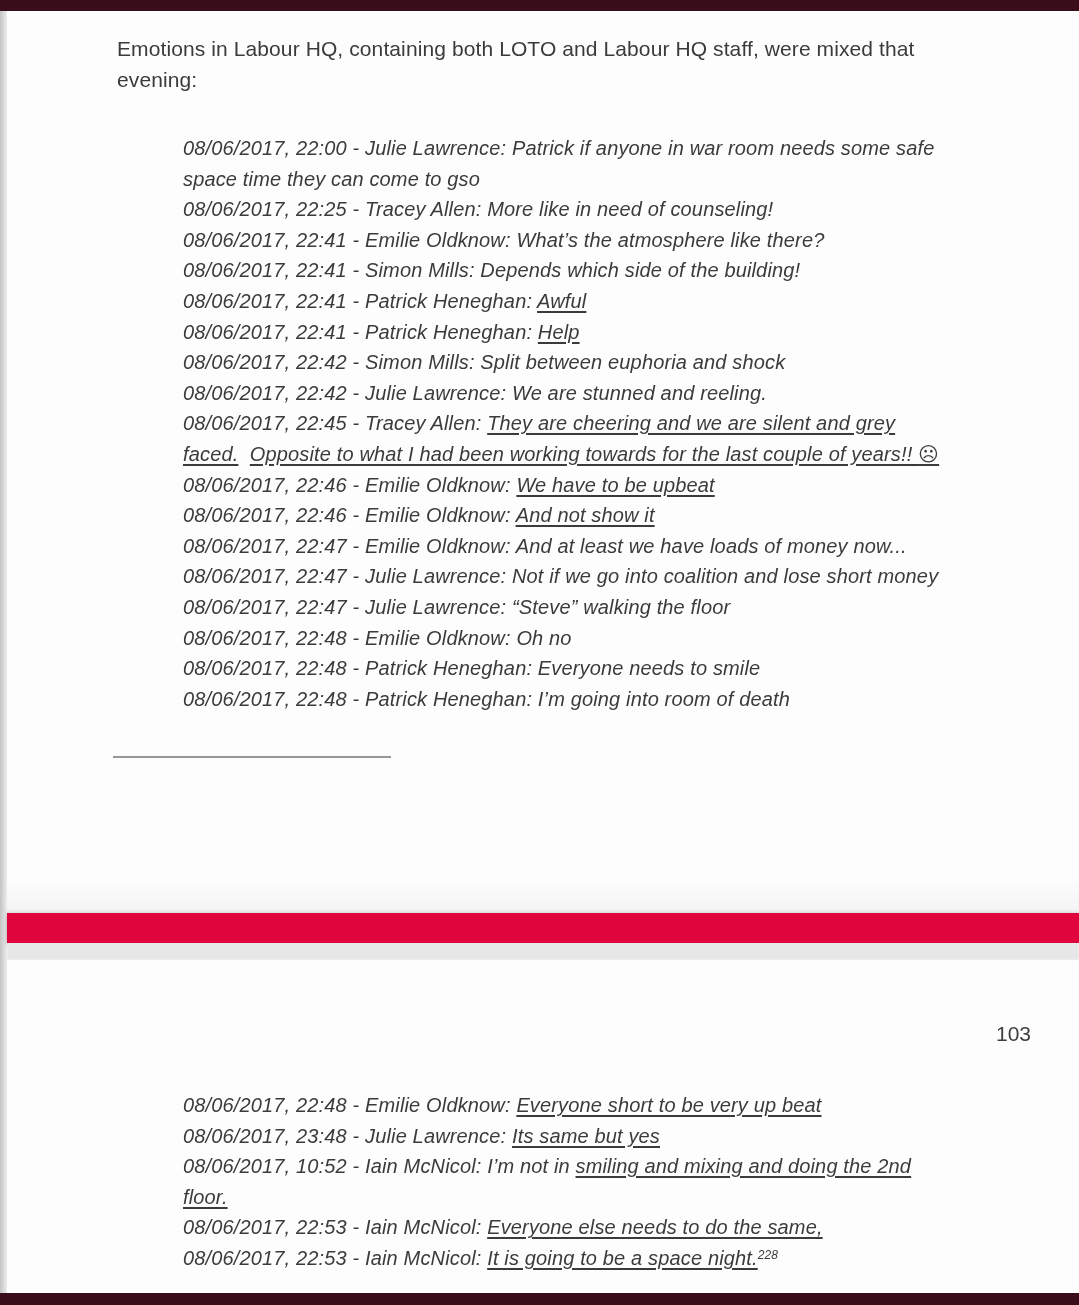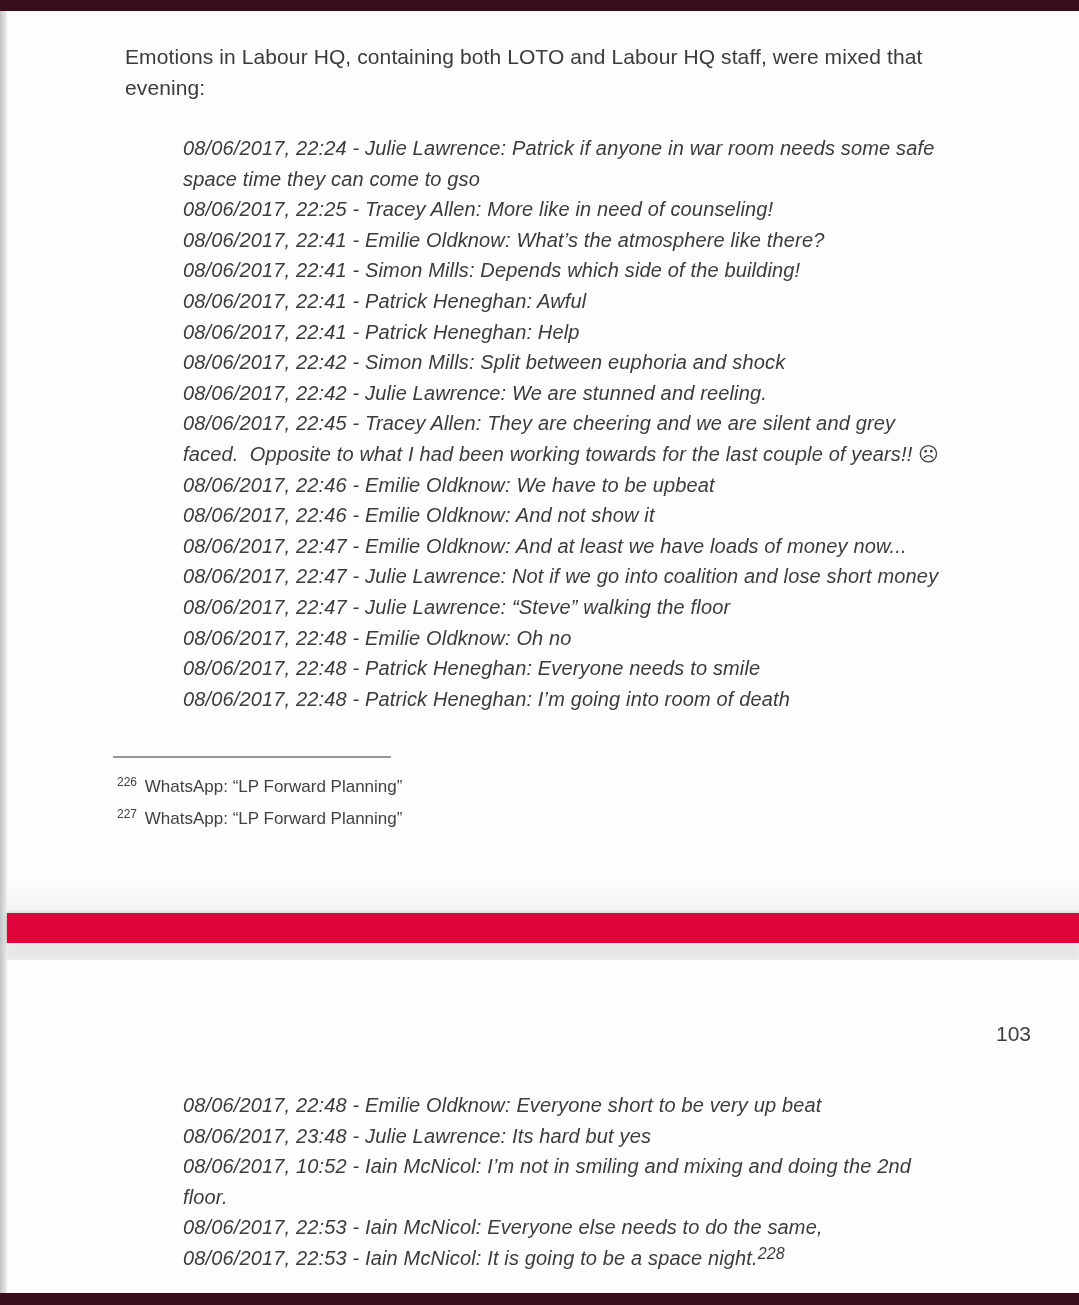--- a/index.html
+++ b/index.html
@@ -10,55 +10,51 @@
   .bezel.bottom{bottom:0;height:12px;}
   .gutter{position:absolute;left:0;top:11px;bottom:12px;width:7px;
           background:linear-gradient(to right,#c3c3c3,#ededed);}
   .page{position:absolute;left:7px;right:0;background:#fdfdfd;}
   .page1{top:11px;height:902px;background:linear-gradient(#fdfdfd 96%,#f4f4f4);}
   .redbar{position:absolute;left:7px;right:0;top:913px;height:30px;
           background:var(--red,#e0063d);box-shadow:0 2px 3px rgba(0,0,0,.28),0 -2px 3px rgba(0,0,0,.08);}
   .gapband{position:absolute;left:7px;right:0;top:943px;height:19px;background:#e7e7e7;
            box-shadow:inset 0 -2px 2px rgba(255,255,255,.9);}
   .page2{top:960px;height:331px;}
-  .intro{position:absolute;left:110px;top:22px;width:920px;margin:8px;
+  .intro{position:absolute;left:110px;top:22px;width:920px;margin:0;
          font-size:21px;line-height:31px;letter-spacing:.1px;white-space:pre-wrap;color:#3b3b3b;}
   .chat{position:absolute;left:176px;width:900px;font-style:italic;font-size:20px;
         line-height:30.6px;letter-spacing:.15px;color:#3b3b3b;white-space:pre-wrap;}
   #chat1{top:122px;}
   #chat2{top:130px;}
-  .u{text-decoration-thickness:2px;text-underline-offset:3px;}
-  sup.ref{font-size:16px;font-style:italic;line-height:0;vertical-align:6px;}
+  .u{text-decoration:underline;text-decoration-thickness:2px;text-underline-offset:3px;}
+  sup.ref{font-size:12px;font-style:italic;line-height:0;vertical-align:6px;}
   .fn-rule{position:absolute;left:106px;top:745px;width:278px;height:2px;background:#979797;}
   .footnotes{position:absolute;left:110px;top:760px;font-size:17px;line-height:32px;color:#414141;}
   .fn sup{font-size:12px;vertical-align:6px;line-height:0;margin-right:3px;}
   .pagenum{position:absolute;right:48px;top:62px;font-size:21px;color:#3e3e3e;}
   .emoji{font-family:"DejaVu Sans",sans-serif;}
 </style>
 </head>
 <body style="--bezel: #3a0d1b; --red: #e0063d;">
 
 <div class="bezel top"></div>
 <div class="gutter"></div>
 
 <div class="page page1">
   <p class="intro">Emotions in Labour HQ, containing both LOTO and Labour HQ staff, were mixed that
 evening:</p>
-  <div class="chat" id="chat1"><div><span>08/06/2017, 22:24 - Julie Lawrence: </span><span>Patrick if anyone in war room needs some safe
+  <div class="chat" id="chat1"><div><span>08/06/2017, 22:00 - Julie Lawrence: </span><span>Patrick if anyone in war room needs some safe
 space time they can come to gso</span></div><div><span>08/06/2017, 22:25 - Tracey Allen: </span><span>More like in need of counseling!</span></div><div><span>08/06/2017, 22:41 - Emilie Oldknow: </span><span>What’s the atmosphere like there?</span></div><div><span>08/06/2017, 22:41 - Simon Mills: </span><span>Depends which side of the building!</span></div><div><span>08/06/2017, 22:41 - Patrick Heneghan: </span><span class="u">Awful</span></div><div><span>08/06/2017, 22:41 - Patrick Heneghan: </span><span class="u">Help</span></div><div><span>08/06/2017, 22:42 - Simon Mills: </span><span>Split between euphoria and shock</span></div><div><span>08/06/2017, 22:42 - Julie Lawrence: </span><span>We are stunned and reeling.</span></div><div><span>08/06/2017, 22:45 - Tracey Allen: </span><span class="u">They are cheering and we are silent and grey
 faced.</span><span>  </span><span class="u">Opposite to what I had been working towards for the last couple of years!! <span class="emoji">☹</span></span></div><div><span>08/06/2017, 22:46 - Emilie Oldknow: </span><span class="u">We have to be upbeat</span></div><div><span>08/06/2017, 22:46 - Emilie Oldknow: </span><span class="u">And not show it</span></div><div><span>08/06/2017, 22:47 - Emilie Oldknow: </span><span>And at least we have loads of money now...</span></div><div><span>08/06/2017, 22:47 - Julie Lawrence: </span><span>Not if we go into coalition and lose short money</span></div><div><span>08/06/2017, 22:47 - Julie Lawrence: </span><span>“Steve” walking the floor</span></div><div><span>08/06/2017, 22:48 - Emilie Oldknow: </span><span>Oh no</span></div><div><span>08/06/2017, 22:48 - Patrick Heneghan: </span><span>Everyone needs to smile</span></div><div><span>08/06/2017, 22:48 - Patrick Heneghan: </span><span>I’m going into room of death</span></div></div>
   <div class="fn-rule"></div>
-  <div class="footnotes" id="fns">
-      <div class="fn"><sup>226</sup><span> WhatsApp: “LP Forward Planning”</span></div>
-      <div class="fn"><sup>227</sup><span> WhatsApp: “LP Forward Planning”</span></div>
-    </div>
 </div>
 
 <div class="redbar"></div>
 <div class="gapband"></div>
 
 <div class="page page2">
   <div class="pagenum">103</div>
-  <div class="chat" id="chat2"><div><span>08/06/2017, 22:48 - Emilie Oldknow: </span><span class="u">Everyone short to be very up beat</span></div><div><span>08/06/2017, 23:48 - Julie Lawrence: </span><span class="u">Its hard but yes</span></div><div><span>08/06/2017, 10:52 - Iain McNicol: </span><span>I’m not in </span><span class="u">smiling and mixing and doing the 2nd
+  <div class="chat" id="chat2"><div><span>08/06/2017, 22:48 - Emilie Oldknow: </span><span class="u">Everyone short to be very up beat</span></div><div><span>08/06/2017, 23:48 - Julie Lawrence: </span><span class="u">Its same but yes</span></div><div><span>08/06/2017, 10:52 - Iain McNicol: </span><span>I’m not in </span><span class="u">smiling and mixing and doing the 2nd
 floor.</span></div><div><span>08/06/2017, 22:53 - Iain McNicol: </span><span class="u">Everyone else needs to do the same,</span></div><div><span>08/06/2017, 22:53 - Iain McNicol: </span><span class="u">It is going to be a space night.</span><sup class="ref">228</sup></div></div>
 </div>
 
 <div class="bezel bottom"></div>
 
 </body></html>

